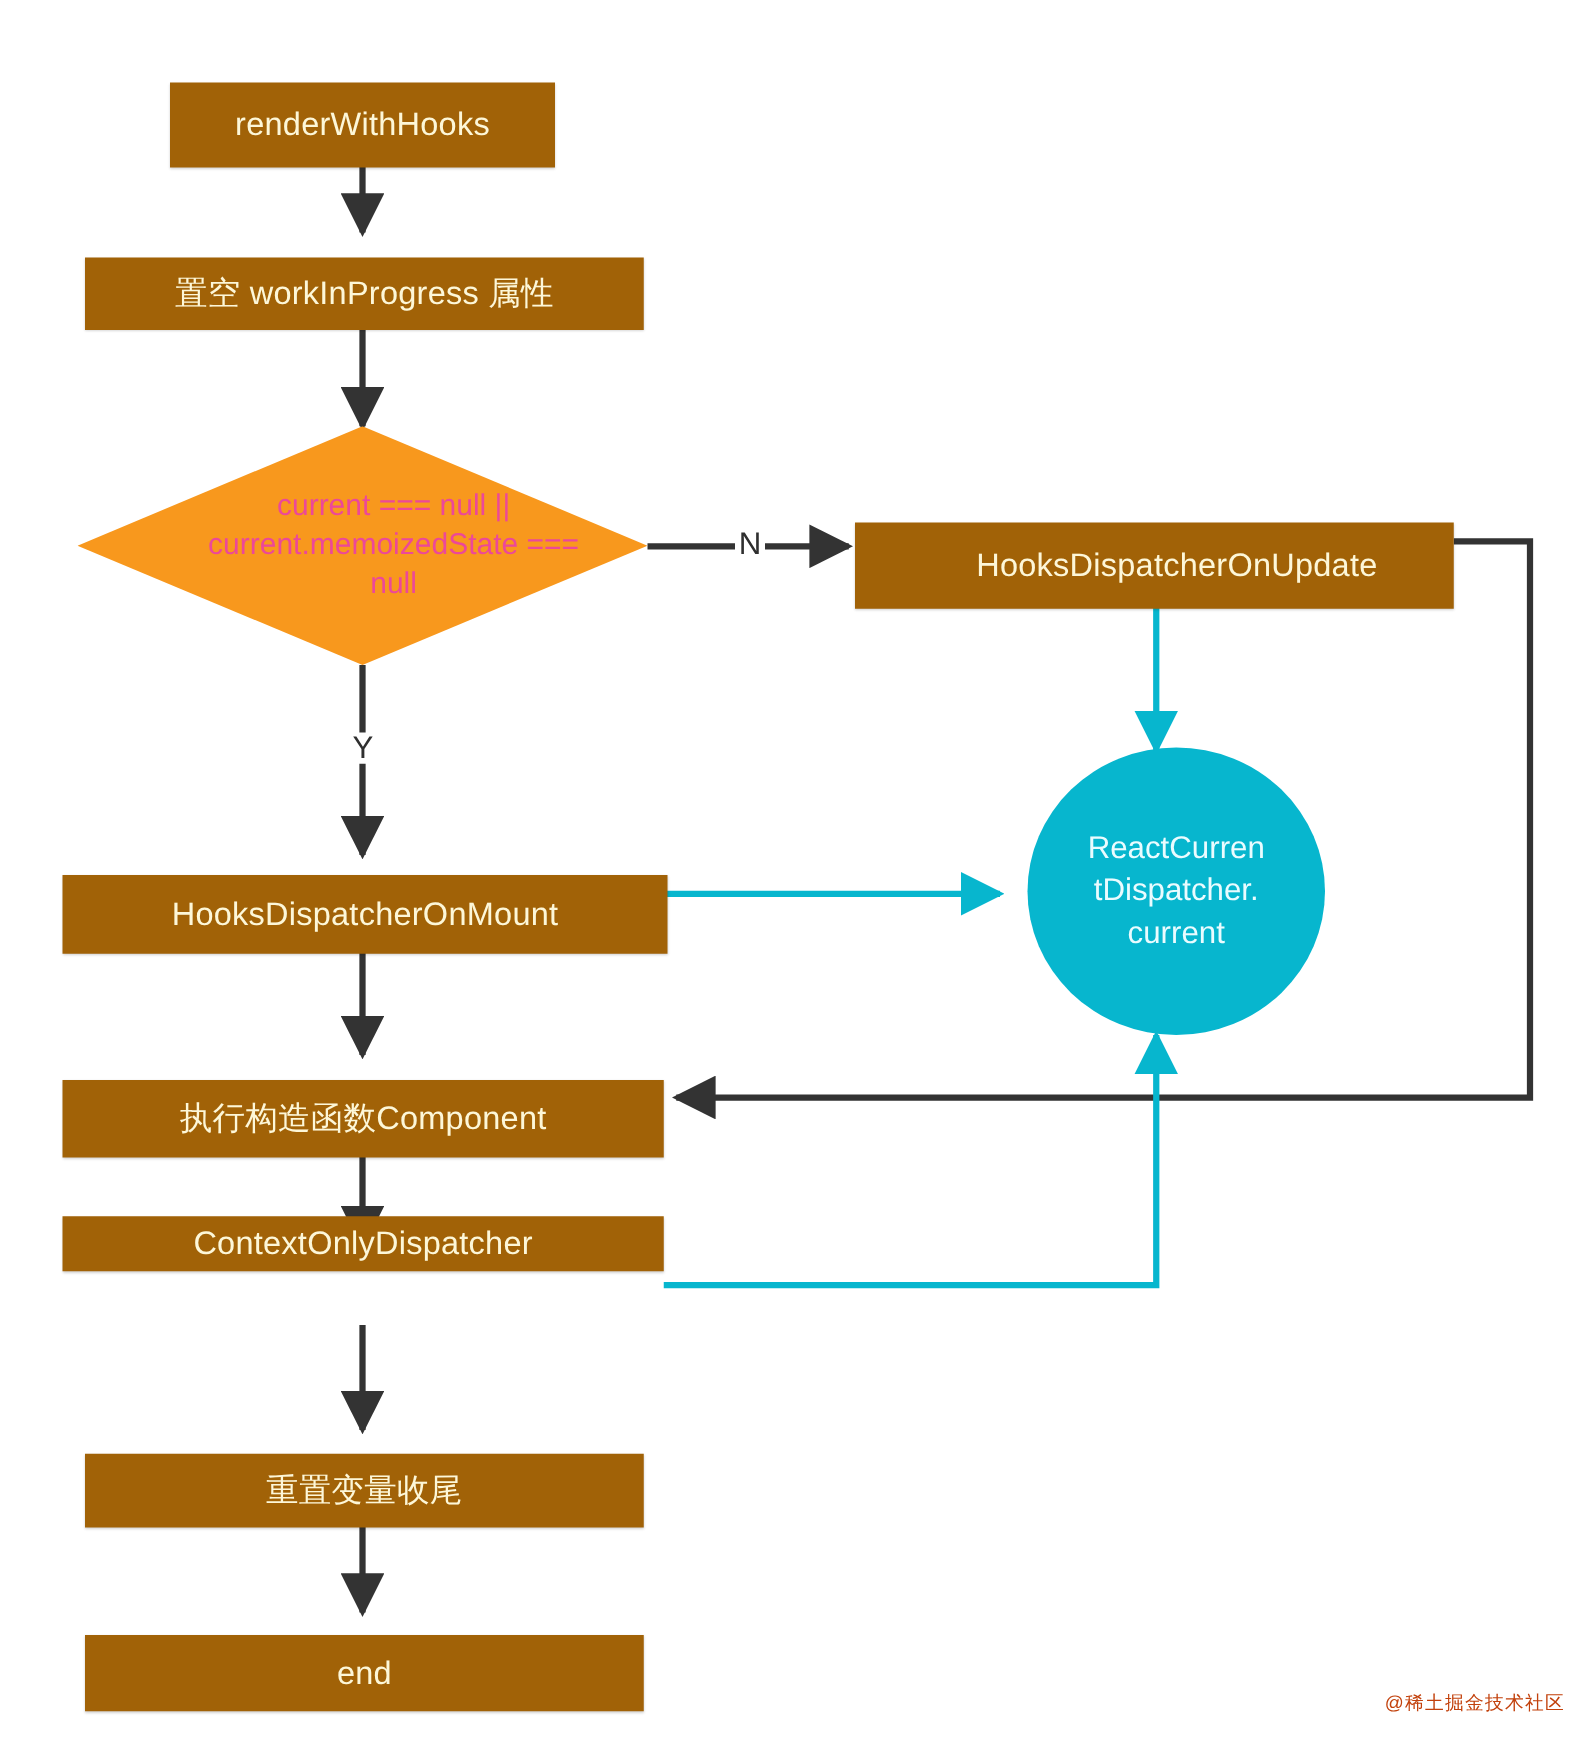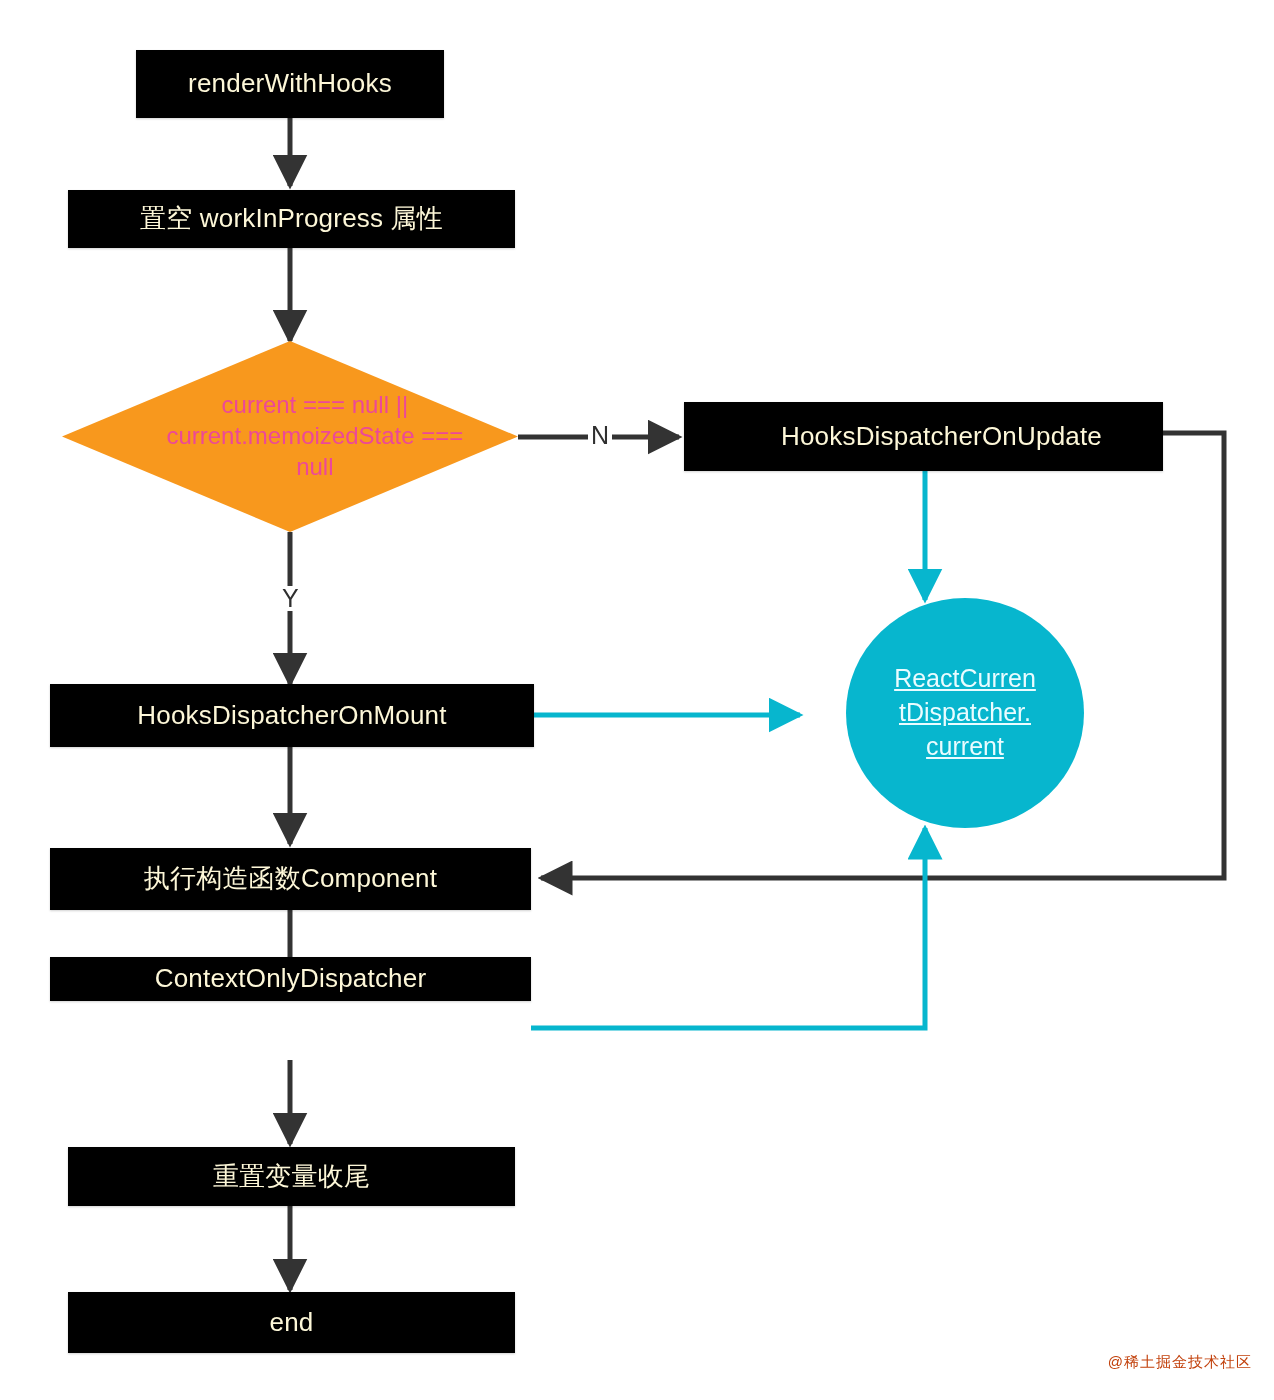--- a/index.html
+++ b/index.html
@@ -29,25 +29,26 @@
     position: absolute;
     box-sizing: border-box;
     display: flex;
     align-items: center;
     justify-content: center;
     text-align: center;
     color: #fdf7d8;
     z-index: 3;
   }
   .box {
-    background: #000000;
+    background: #a16207;
     font-size: 26px;
     line-height: 1.2;
     letter-spacing: 0.2px;
     box-shadow: 0 1px 2px rgba(0,0,0,0.18);
+    margin-top: 16px;
   }
   .circle {
     background: #07b6ce;
     border-radius: 50%;
     color: #eafcff;
     font-size: 25px;
     line-height: 1.35;
   }
   .diamond-wrap {
     position: absolute;
@@ -160,21 +161,21 @@
   </div>
 
   <div class="edge-label" style="left:279px; top:586px;">
     <span>Y</span>
   </div>
 
   <div class="node box" style="left:684px; top:402px; width:479px; height:69px;padding-left:36px;">
     <span>HooksDispatcherOnUpdate</span>
   </div>
 
-  <div class="node circle" style="left:846px; top:598px; width:238px; height:230px;text-decoration:underline;">
+  <div class="node circle" style="left:822px; top:598px; width:238px; height:230px;">
     <div>
       <div>ReactCurren</div>
       <div>tDispatcher.</div>
       <div>current</div>
     </div>
   </div>
 
   <div class="node box" style="left:50px; top:684px; width:484px; height:63px;">
     <span>HooksDispatcherOnMount</span>
   </div>

